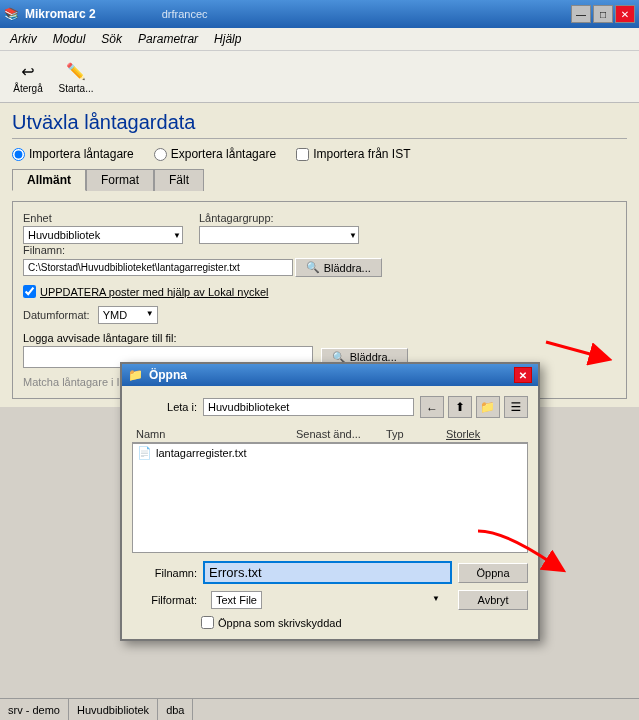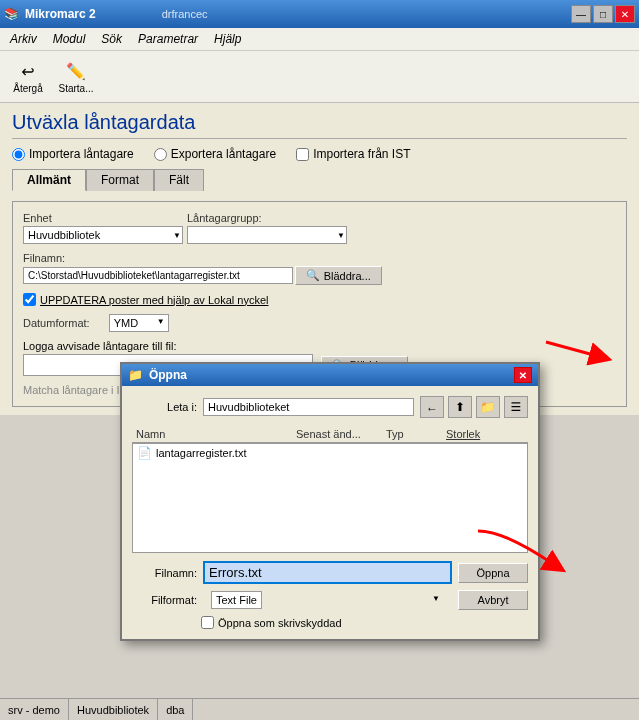--- a/index.html
+++ b/index.html
@@ -138,22 +138,21 @@
     .tab.active {
       background: #ece9d8;
       border-bottom: 1px solid #ece9d8;
       font-weight: bold;
     }
 
     
     .form-row {
       display: flex;
       align-items: flex-end;
-      margin-bottom: 8px;
-      gap: 4px;
+      gap: 16px;
     }
     .form-group {
       display: flex;
       flex-direction: column;
       gap: 2px;
     }
     .form-label {
       font-size: 11px;
       color: #333;
     }
@@ -201,21 +200,21 @@
       margin-bottom: 8px;
     }
     .checkbox-label {
       font-size: 11px;
     }
     .underline { text-decoration: underline; }
 
     .date-format-row {
       display: flex;
       align-items: center;
-      gap: 19px;
+      gap: 8px;
       margin-bottom: 8px;
     }
     .date-select-wrap {
       position: relative;
       display: inline-flex;
     }
     .date-select {
       border: 1px solid #999;
       background: white;
       padding: 2px 20px 2px 4px;

